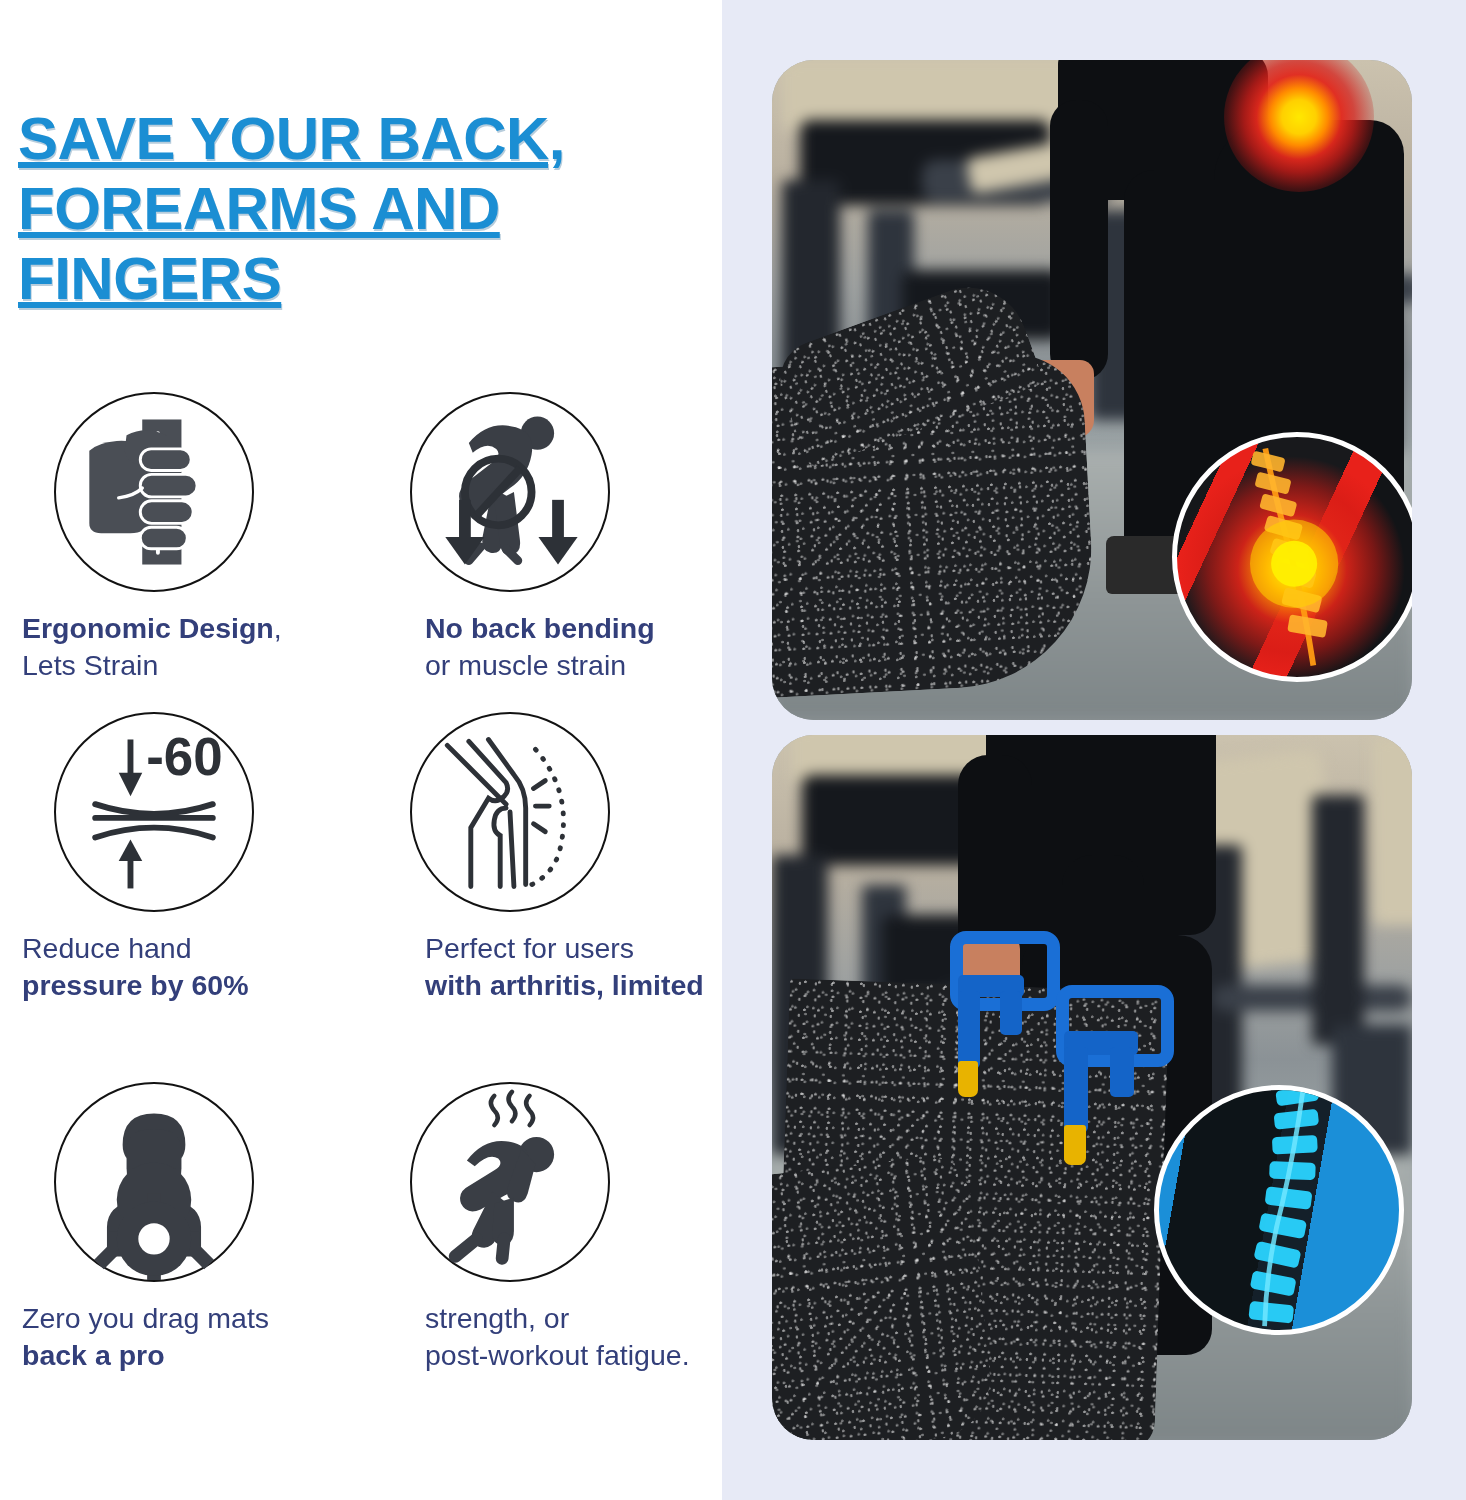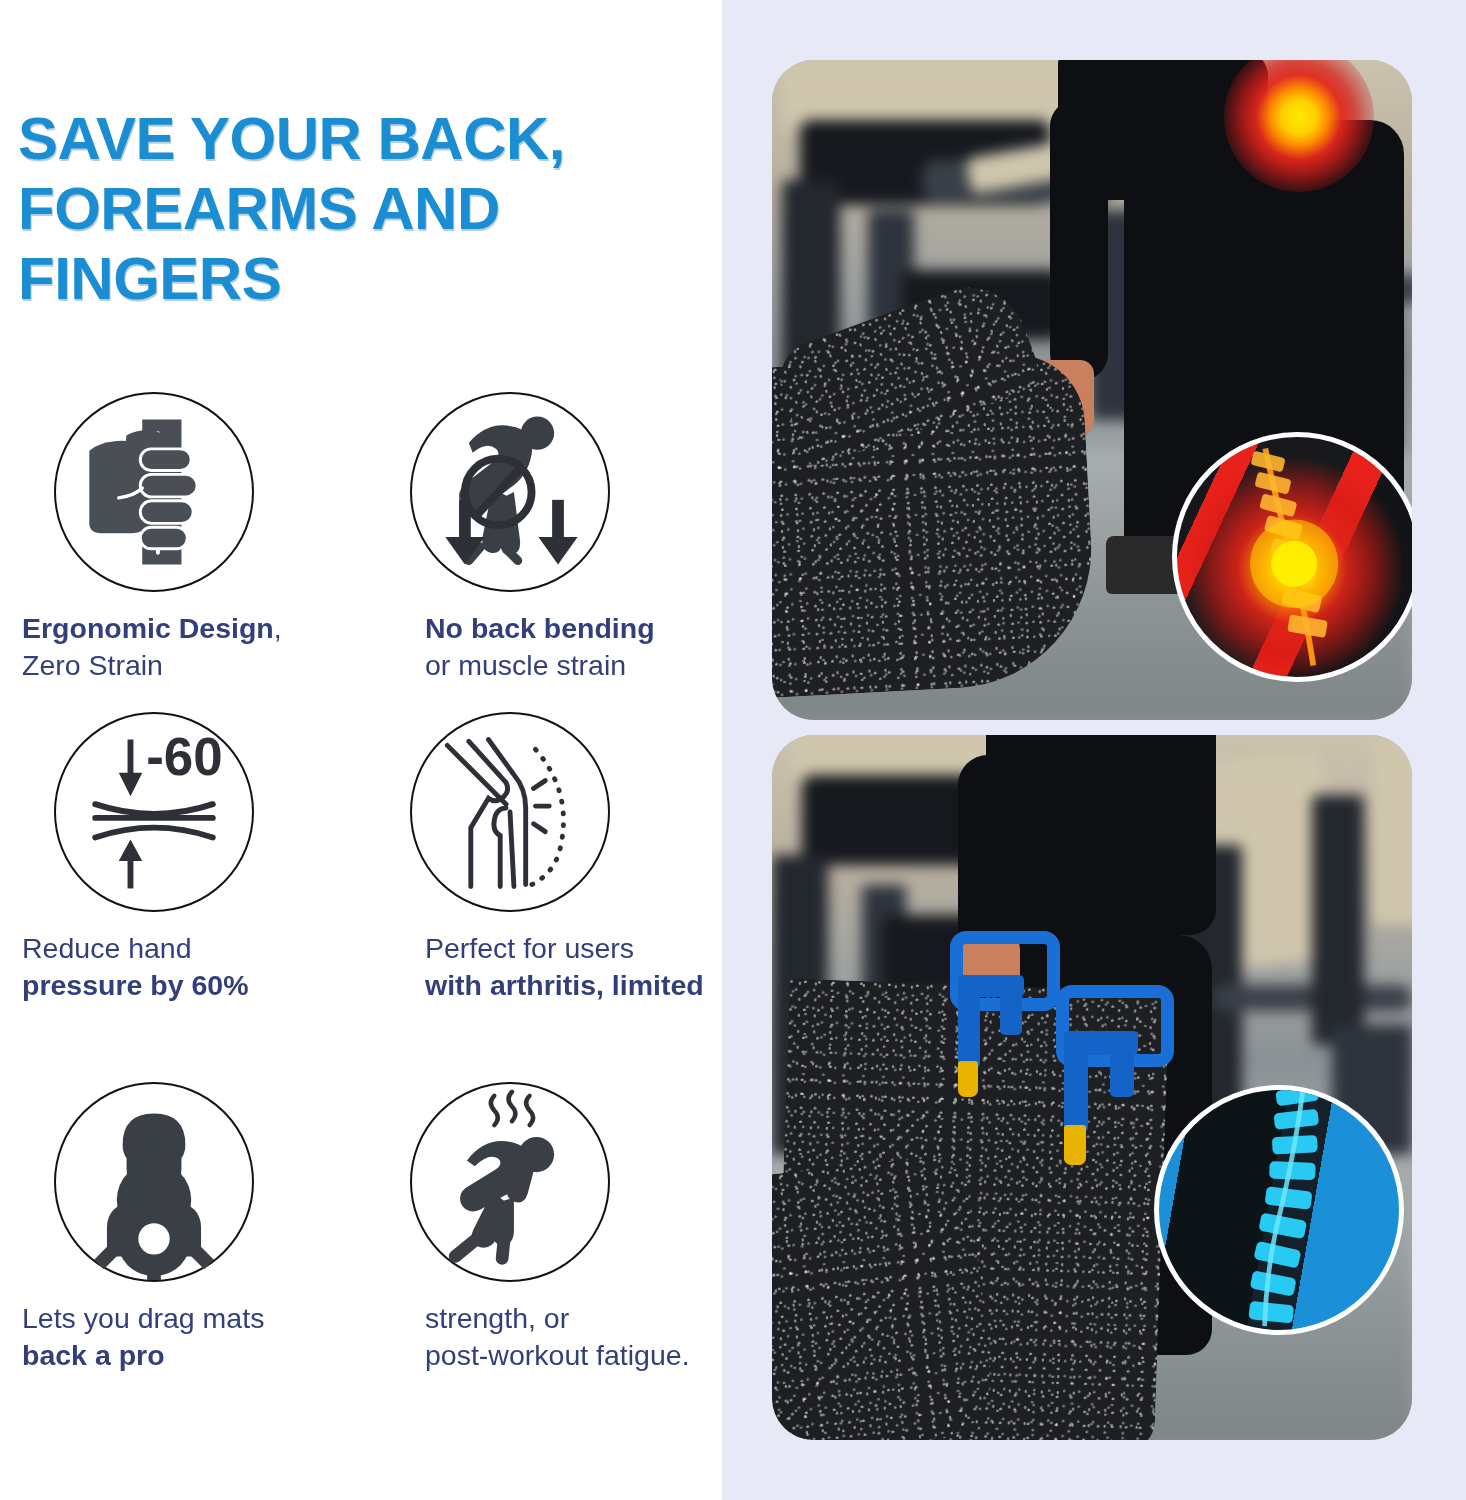--- a/index.html
+++ b/index.html
@@ -31,20 +31,21 @@
     position: absolute;
     left: 18px;
     top: 104px;
     width: 690px;
     font-size: 60px;
     line-height: 1.17;
     font-weight: bold;
     letter-spacing: -0.5px;
     color: #1b8ed3;
     text-shadow: 1px 2px 0 rgba(20,90,140,0.30);
+    text-decoration: underline;
   }
   .headline .hl-line { display: block; white-space: nowrap; }
 
   .features {
     position: absolute;
     left: 0;
     top: 392px;
     width: 722px;
   }
   .feat-row {
@@ -261,21 +262,21 @@
               <path d="M72 42 Q92 32 112 42 Q124 50 124 60 Q124 70 112 72 L84 72 Q72 70 70 58 Z" fill="#4a4e55"></path>
               <rect x="86" y="56" width="52" height="22" rx="11" fill="#4a4e55" stroke="#ffffff" stroke-width="3"></rect>
               <rect x="86" y="82" width="58" height="23" rx="11.5" fill="#4a4e55" stroke="#ffffff" stroke-width="3"></rect>
               <rect x="86" y="109" width="54" height="23" rx="11.5" fill="#4a4e55" stroke="#ffffff" stroke-width="3"></rect>
               <rect x="86" y="136" width="48" height="22" rx="11" fill="#4a4e55" stroke="#ffffff" stroke-width="3"></rect>
               <path d="M64 106 Q80 104 88 96" stroke="#ffffff" stroke-width="3.5" fill="none" stroke-linecap="round"></path>
             </svg>
           </div>
           <div class="feat-text">
             <span class="ln"><span class="b">Ergonomic Design</span><span>,</span></span>
-            <span class="ln">Zero Strain</span>
+            <span class="ln">Lets Strain</span>
           </div>
         </div>
 
         <div class="feat col-right">
           <div class="icon-circle">
             <svg viewBox="0 0 200 200">
               <circle cx="128" cy="40" r="17" fill="#3a3e45"></circle>
               <path d="M58 50 Q78 26 106 34 Q126 40 122 62 Q118 84 100 96 L74 116 Q58 126 50 112 Q44 100 56 90 L82 70 Q92 62 86 56 Q76 48 62 60 Z" fill="#3a3e45"></path>
               <path d="M82 96 L72 146 Q70 160 80 162 Q90 164 93 152 L104 108 Z" fill="#3a3e45"></path>
               <path d="M104 100 L110 148 Q112 162 102 164 Q92 166 90 154 L84 110 Z" fill="#3a3e45"></path>
@@ -360,21 +361,21 @@
                 <rect x="93" y="112" width="14" height="92"></rect>
                 <rect x="54" y="151" width="92" height="14"></rect>
                 <rect x="63" y="121" width="14" height="74" transform="rotate(45 70 158)"></rect>
                 <rect x="123" y="121" width="14" height="74" transform="rotate(-45 130 158)"></rect>
               </g>
               <circle cx="100" cy="158" r="38" fill="#3a3e45"></circle>
               <circle cx="100" cy="158" r="16" fill="#ffffff"></circle>
             </svg>
           </div>
           <div class="feat-text">
-            <span class="ln">Lets you drag mats</span>
+            <span class="ln">Zero you drag mats</span>
             <span class="ln b">back a pro</span>
           </div>
         </div>
 
         <div class="feat col-right">
           <div class="icon-circle">
             <svg viewBox="0 0 200 200">
               <g fill="none" stroke="#2d3137" stroke-width="4.5" stroke-linecap="round">
                 <path d="M84 42 q7 -8 0 -15 q-7 -8 0 -15"></path>
                 <path d="M102 38 q7 -8 0 -15 q-7 -8 0 -15"></path>

